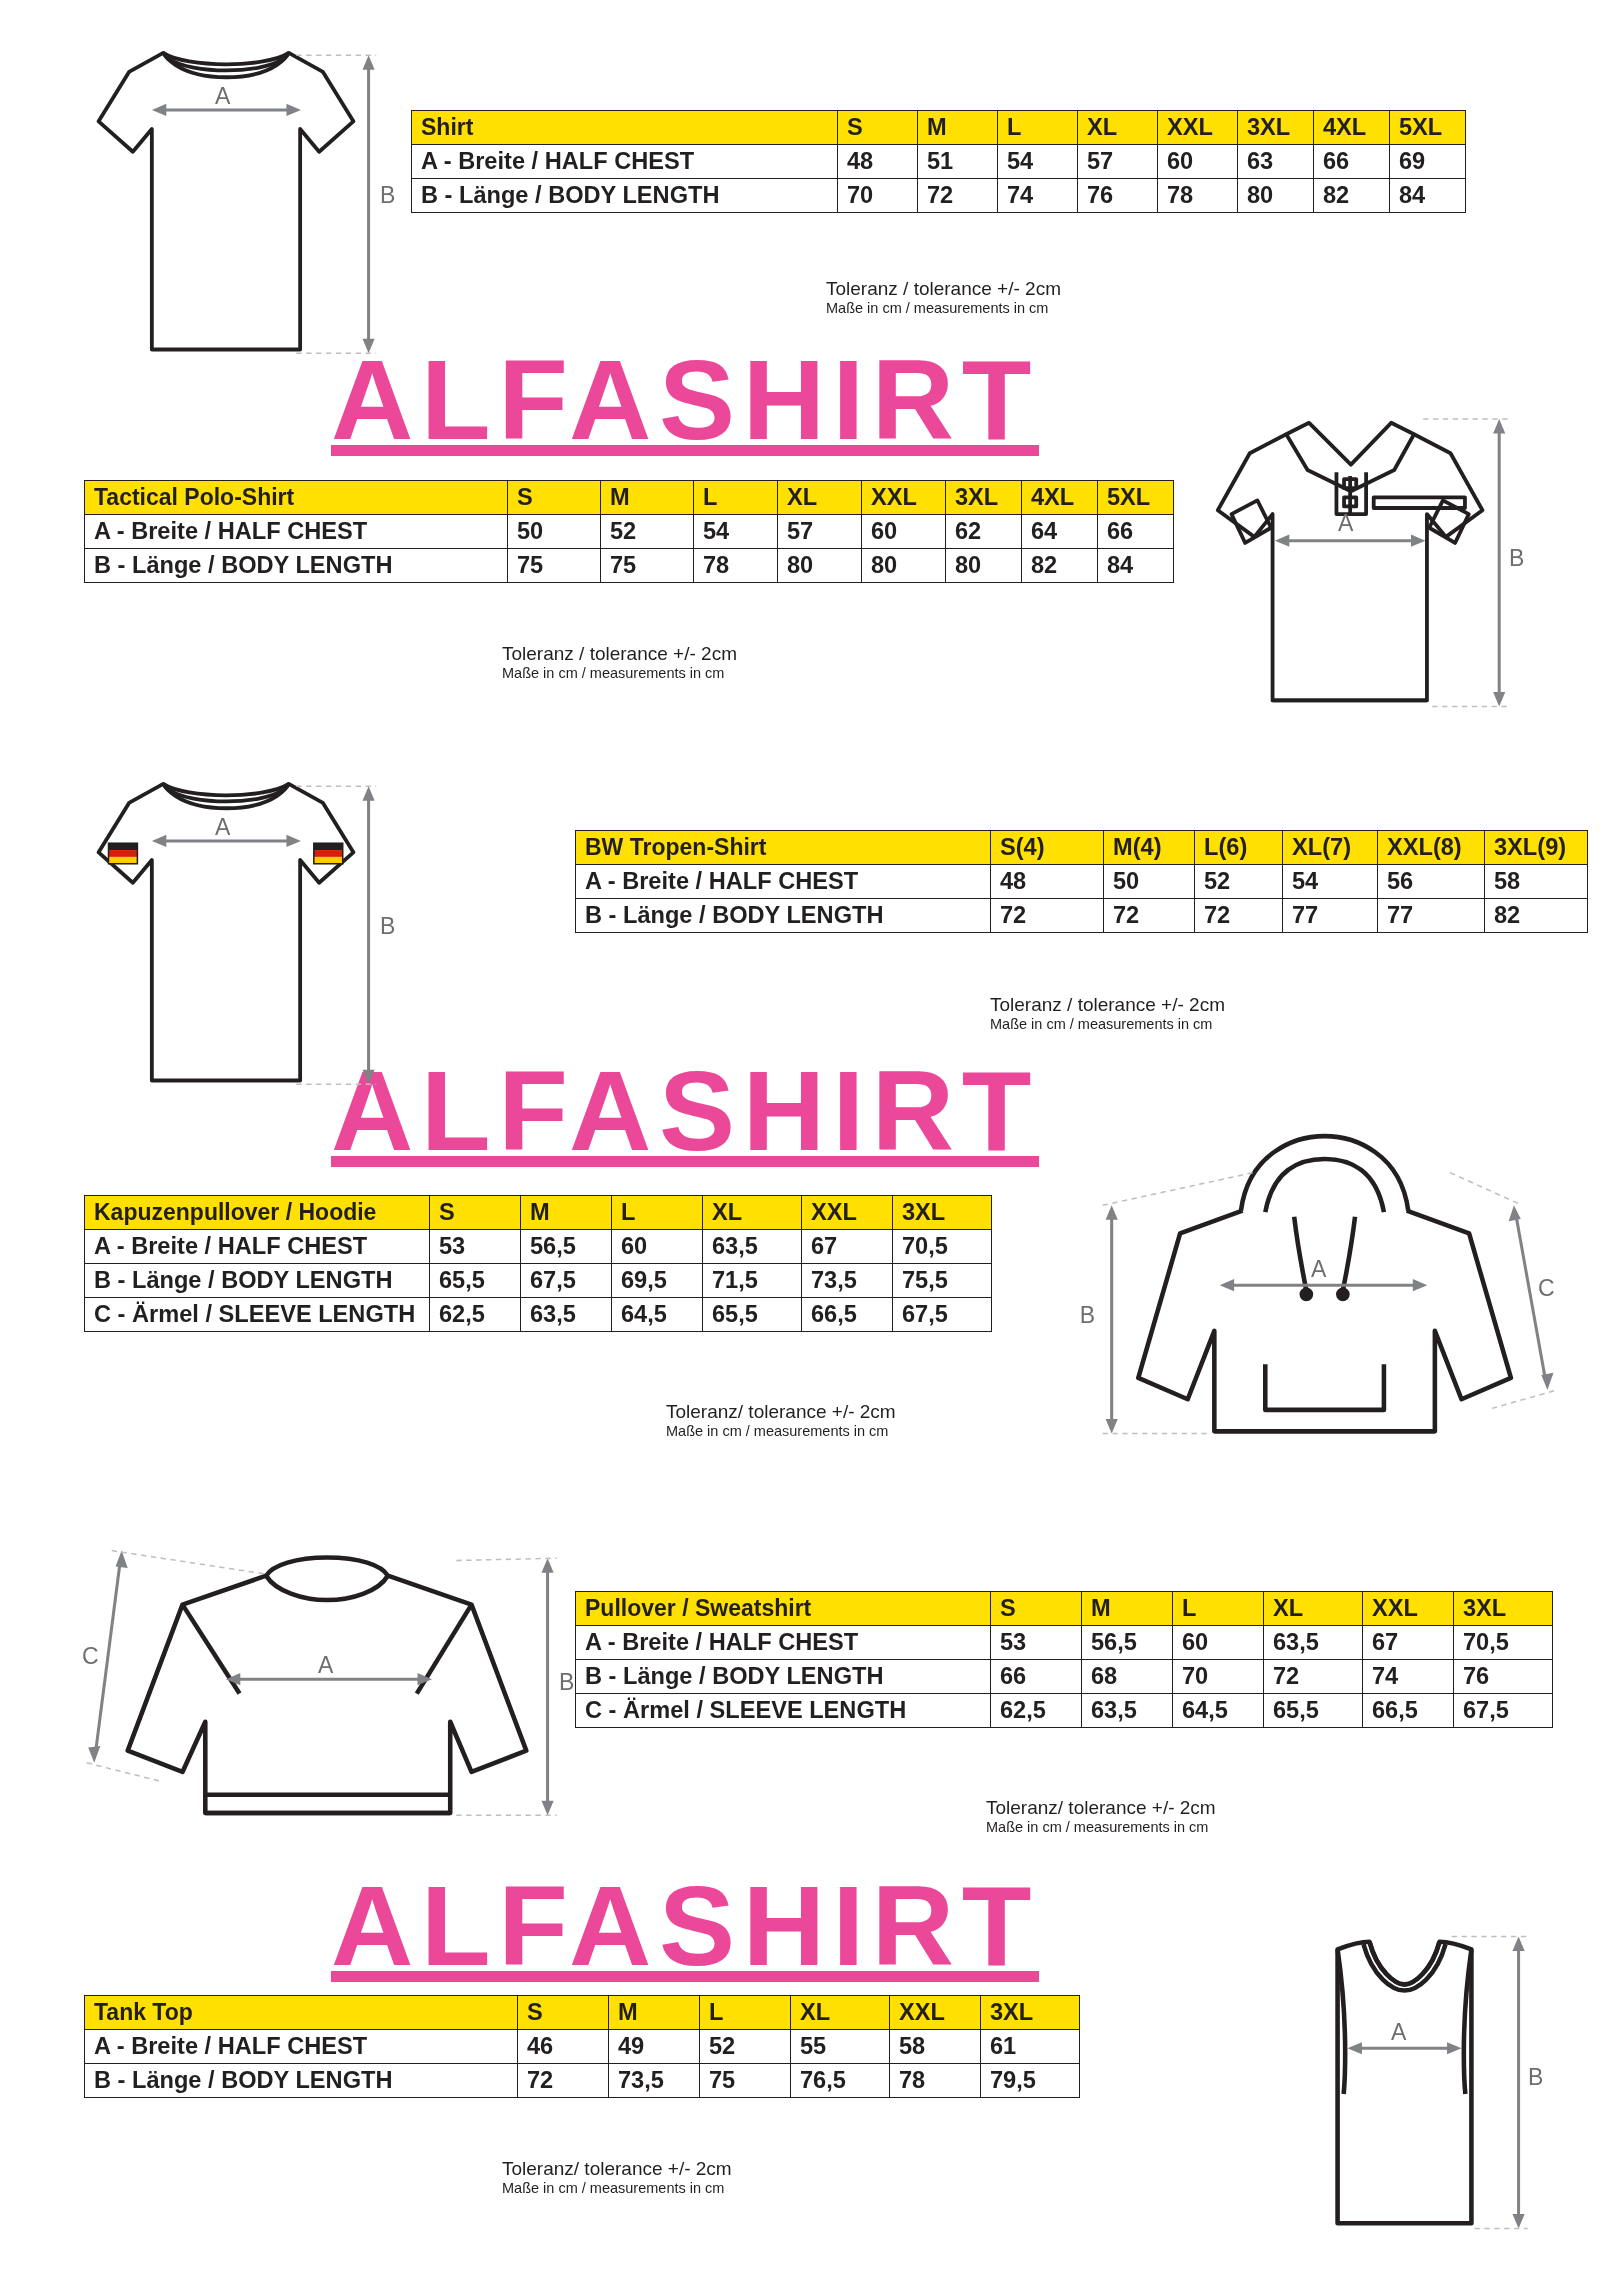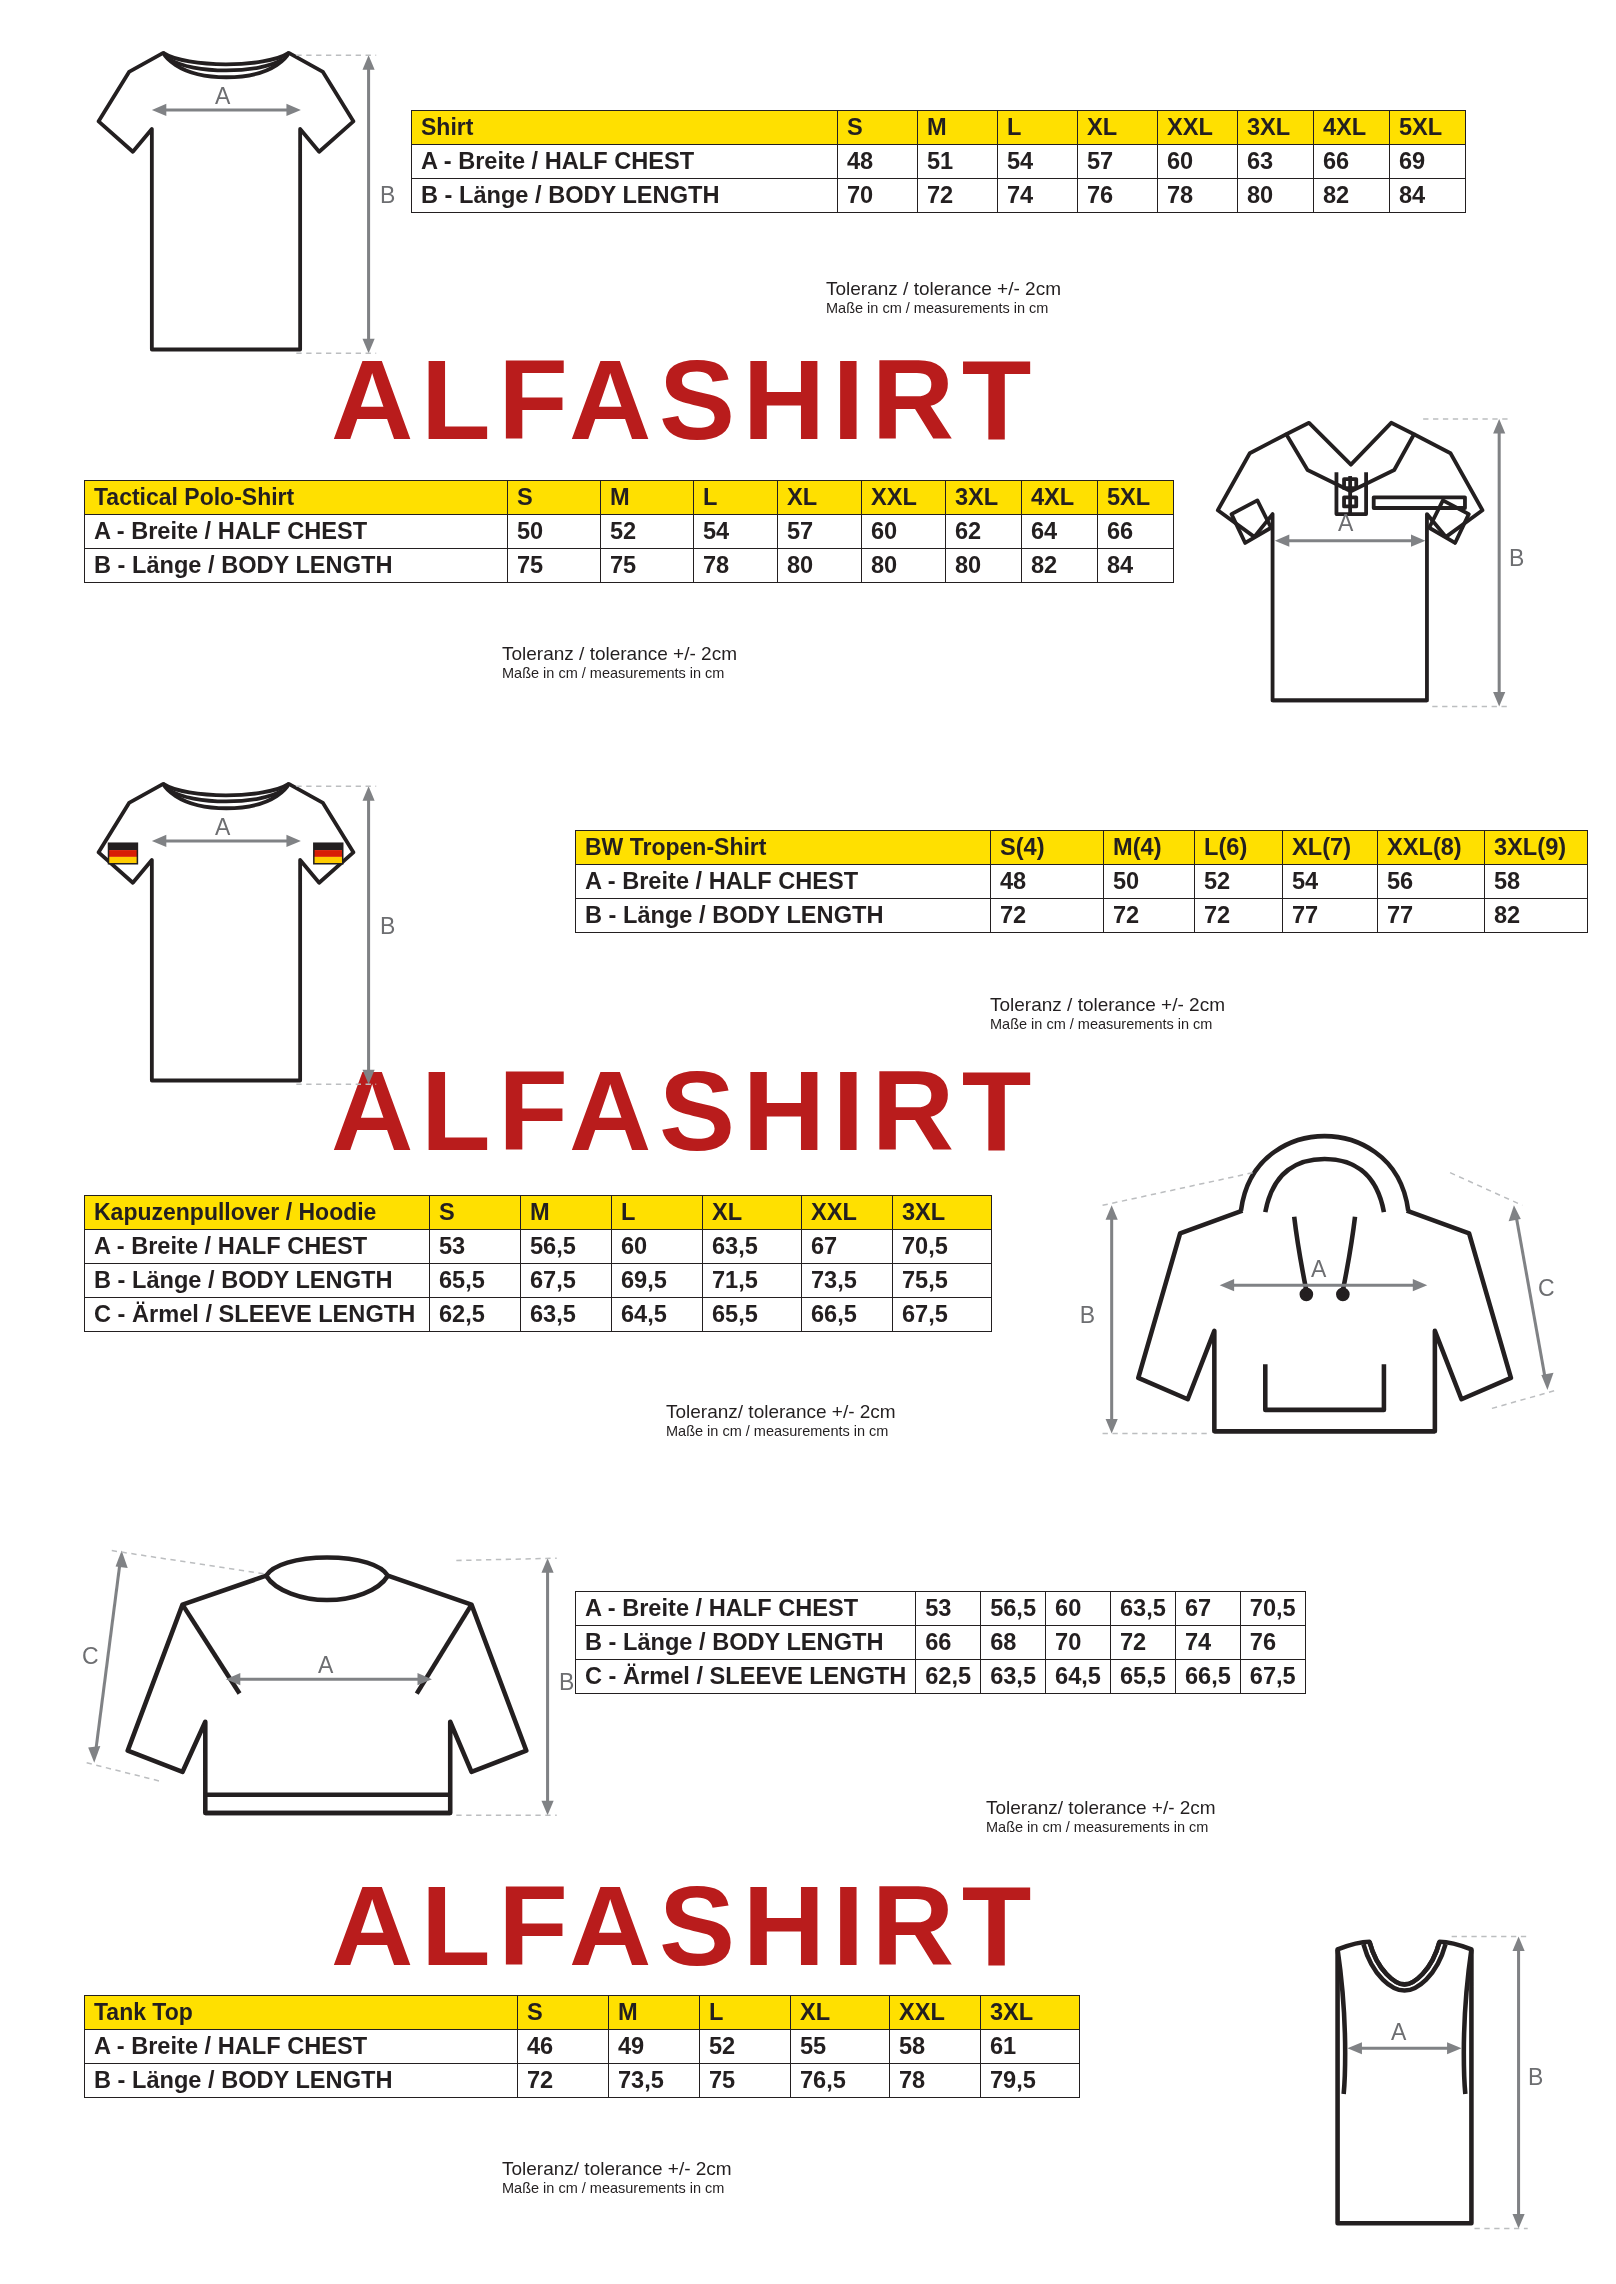--- a/index.html
+++ b/index.html
@@ -11,27 +11,28 @@
     position: relative;
     overflow: hidden;
   }
   .page { position: relative; width: 1616px; height: 2284px; }
 
   
   .watermark {
     position: absolute;
     font-family: "Liberation Sans", sans-serif;
     font-weight: bold;
-    color: #b91c1c;
+    color: #ec4899;
     letter-spacing: 7.6px;
     font-size: 114px;
     line-height: 1;
     white-space: nowrap;
     user-select: none;
     z-index: 0;
+    text-decoration: underline;
   }
 
   
   .sizetable {
     position: absolute;
     border-collapse: collapse;
     background: #ffffff;
     z-index: 3;
   }
   .sizetable td, .sizetable th {
@@ -415,20 +416,29 @@
         <line x1="500" y1="375" x2="632" y2="375"></line>
       </g>
     </svg>
     <div class="lbl" style="left:242px; top:122px;">A</div>
     <div class="lbl" style="left:483px; top:139px;">B</div>
     <div class="lbl" style="left:6px; top:113px;">C</div>
   </div>
 
   <table class="sizetable" style="left:575px; top:1591px;">
     <tbody>
+        <tr>
+      <td class="hdr t-title" style="width:415px;">Pullover / Sweatshirt</td>
+      <td class="hdr t-cell" style="width:91px;">S</td>
+      <td class="hdr t-cell" style="width:91px;">M</td>
+      <td class="hdr t-cell" style="width:91px;">L</td>
+      <td class="hdr t-cell" style="width:99px;">XL</td>
+      <td class="hdr t-cell" style="width:91px;">XXL</td>
+      <td class="hdr t-cell" style="width:99px;">3XL</td>
+    </tr>
     <tr>
       <td class="t-cell label">A -  Breite / HALF CHEST</td>
       <td class="t-cell val">53</td>
       <td class="t-cell val">56,5</td>
       <td class="t-cell val">60</td>
       <td class="t-cell val">63,5</td>
       <td class="t-cell val">67</td>
       <td class="t-cell val">70,5</td>
     </tr>
     <tr>

